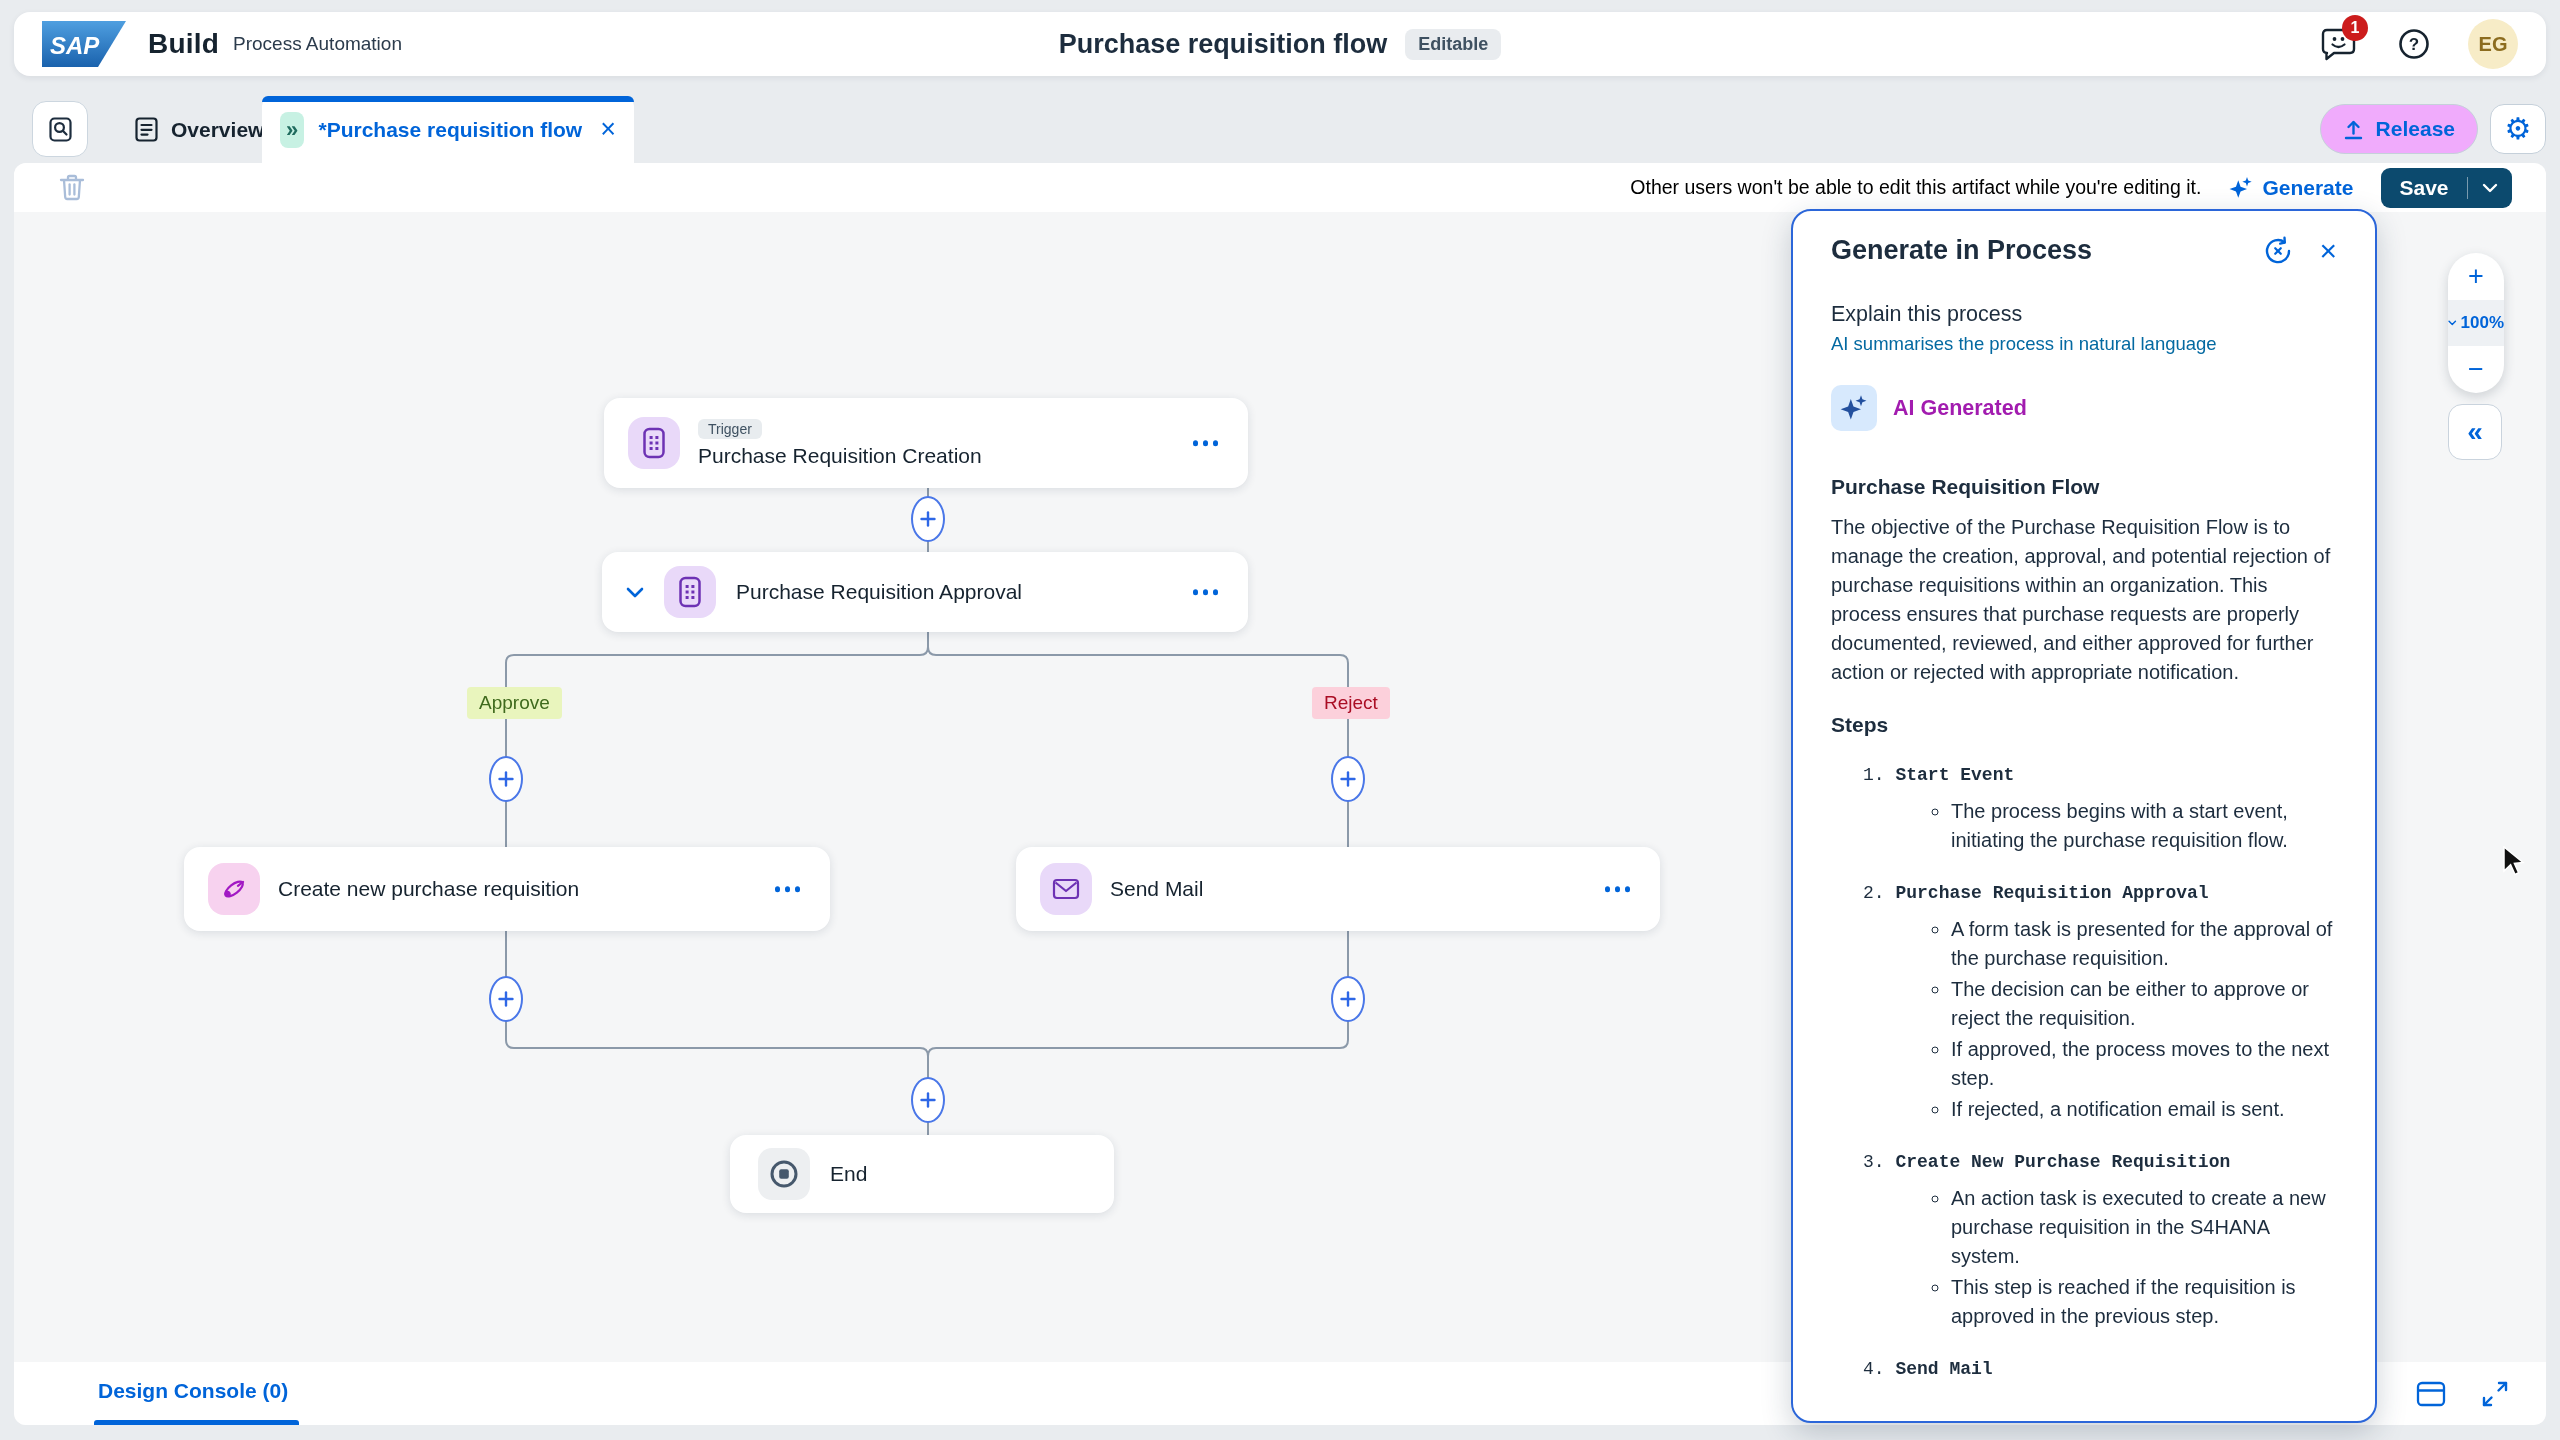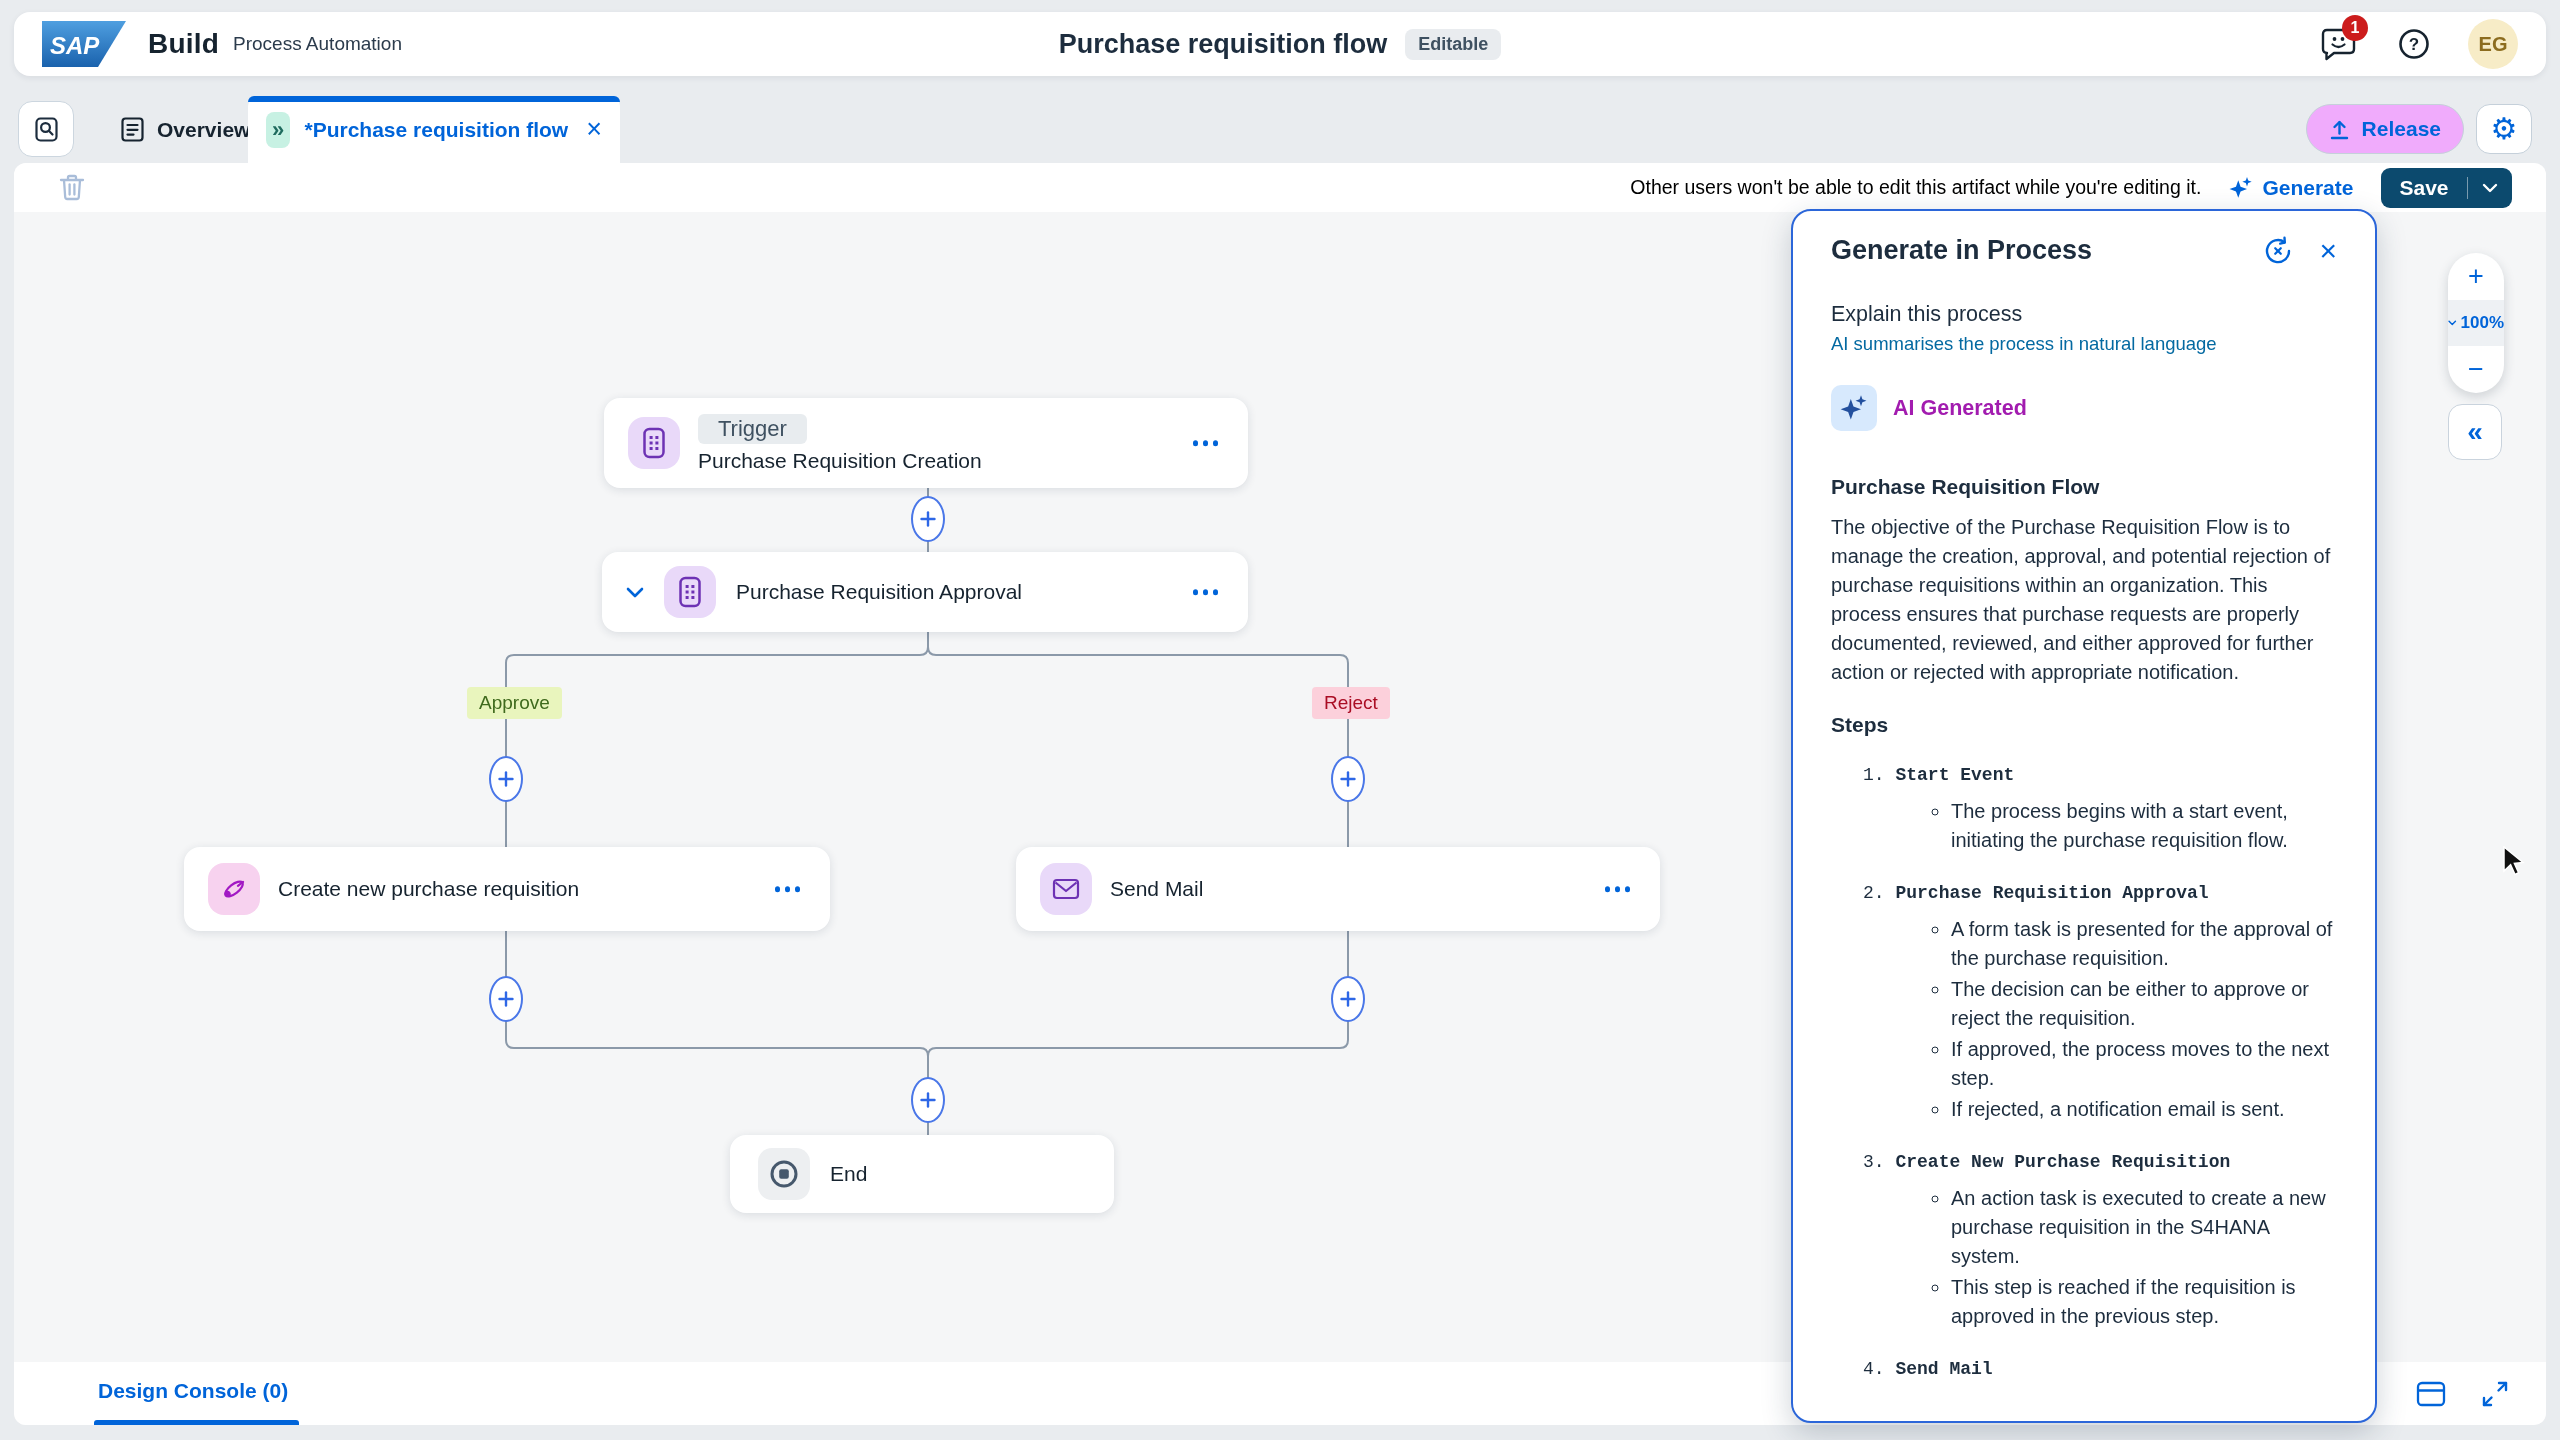--- a/index.html
+++ b/index.html
@@ -13,21 +13,21 @@
   .brand-sub { font-size:19px; color:#2b3b4c; margin-left:14px; }
   .header-center { position:absolute; left:0; right:0; margin:auto; width:fit-content; display:flex; align-items:center; gap:18px; }
   .page-title { font-size:27px; font-weight:700; color:#1d2d3e; }
   .editable-badge { background:#e9ecef; color:#3f5161; font-size:18px; font-weight:700; border-radius:8px; padding:5px 13px; }
   .header-right { margin-left:auto; display:flex; align-items:center; gap:32px; }
   .hicon { position:relative; width:44px; height:44px; display:flex; align-items:center; justify-content:center; cursor:pointer; }
   .noti-badge { position:absolute; top:-7px; right:-8px; min-width:26px; height:26px; background:#cc1c1c; border-radius:13px; color:#fff; font-size:16px; font-weight:700; display:flex; align-items:center; justify-content:center; padding:0 6px; }
   .avatar { width:50px; height:50px; border-radius:50%; background:#f7ecc7; color:#8c6c1f; font-size:20px; font-weight:700; display:flex; align-items:center; justify-content:center; cursor:pointer; }
 
   
-  .tabstrip { position:absolute; left:10px; top:96px; width:2532px; height:67px; }
+  .tabstrip { position:absolute; left:24px; top:96px; width:2532px; height:67px; }
   .search-btn { position:absolute; left:8px; top:5px; width:56px; height:56px; background:#fff; border:1px solid #ccd6df; border-radius:14px; display:flex; align-items:center; justify-content:center; cursor:pointer; }
   .overview-tab { position:absolute; left:88px; top:0; height:67px; display:flex; align-items:center; gap:12px; padding:0 22px; cursor:pointer; }
   .overview-tab .tab-label { font-size:21px; font-weight:700; color:#16232f; }
   .active-tab { position:absolute; left:238px; top:0; width:372px; height:67px; background:#fff; border-radius:10px 10px 0 0; display:flex; align-items:center; gap:14px; padding:0 18px; cursor:pointer; }
   .active-tab::before { content:""; position:absolute; left:0; right:0; top:0; height:6px; background:#0064d9; border-radius:6px 6px 0 0; }
   .proc-chip { width:36px; height:36px; background:#c7f1e3; border-radius:8px; display:flex; align-items:center; justify-content:center; font-size:22px; font-weight:700; color:#1f6b5e; }
   .active-tab .tab-label { font-size:21px; font-weight:700; color:#0064d9; white-space:nowrap; }
   .tab-close { font-size:27px; color:#0064d9; margin-left:4px; cursor:pointer; line-height:1; }
   .release-btn { position:absolute; right:78px; top:8px; height:50px; border-radius:25px; border:1.5px solid #c5d0da; background:#f0abfc; display:flex; align-items:center; gap:12px; padding:0 22px; cursor:pointer; }
   .release-btn span { font-size:21px; font-weight:700; color:#0064d9; }
@@ -50,21 +50,21 @@
   .canvas { position:absolute; left:0; top:49px; right:0; height:1150px; background:#f5f6f7; }
   .connectors { position:absolute; left:0; top:0; width:100%; height:100%; }
   .fnode { position:absolute; background:#fff; border-radius:16px; box-shadow:0 2px 10px rgba(28,44,63,.12); display:flex; align-items:center; cursor:pointer; }
   .nicon { width:52px; height:52px; border-radius:16px; display:flex; align-items:center; justify-content:center; flex:none; }
   .nicon.purple { background:#e9d9f9; }
   .nicon.pink { background:#f7d2ef; }
   .nicon.gray { background:#edeff1; border-radius:14px; }
   .ntitle { font-size:21px; color:#16232f; }
   .dots-menu { position:absolute; right:30px; top:50%; transform:translateY(-50%); display:flex; gap:4.5px; cursor:pointer; }
   .dots-menu i { width:5.5px; height:5.5px; border-radius:50%; background:#0064d9; }
-  .trigger-chip { background:#e8ecef; color:#3f5161; font-size:22px; border-radius:6px; padding:2px 20px; width:fit-content; }
+  .trigger-chip { background:#e8ecef; color:#3f5161; font-size:14px; border-radius:6px; padding:2px 10px; width:fit-content; }
   .branch-chip { position:absolute; height:32px; display:flex; align-items:center; padding:0 12px; border-radius:4px; font-size:19px; cursor:pointer; }
   .branch-chip.approve { background:#e9f5bd; color:#3f6a1d; }
   .branch-chip.reject { background:#fcd0db; color:#aa0d24; }
   .plus-btn { position:absolute; width:34px; height:46px; margin:-23px 0 0 -17px; background:#fff; border:2px solid #4a77e8; border-radius:50%; display:flex; align-items:center; justify-content:center; cursor:pointer; }
 
   
   .zoom-pill { position:absolute; left:2448px; top:253px; width:56px; height:140px; background:#fff; border-radius:28px; box-shadow:0 4px 12px rgba(28,44,63,.18); display:flex; flex-direction:column; overflow:hidden; z-index:8; }
   .zoom-btn { flex:1; display:flex; align-items:center; justify-content:center; font-size:27px; color:#0064d9; cursor:pointer; }
   .zoom-mid { background:#eef1f4; display:flex; align-items:center; justify-content:center; gap:4px; cursor:pointer; }
   .zoom-level { font-size:17px; color:#0064d9; font-weight:600; }

